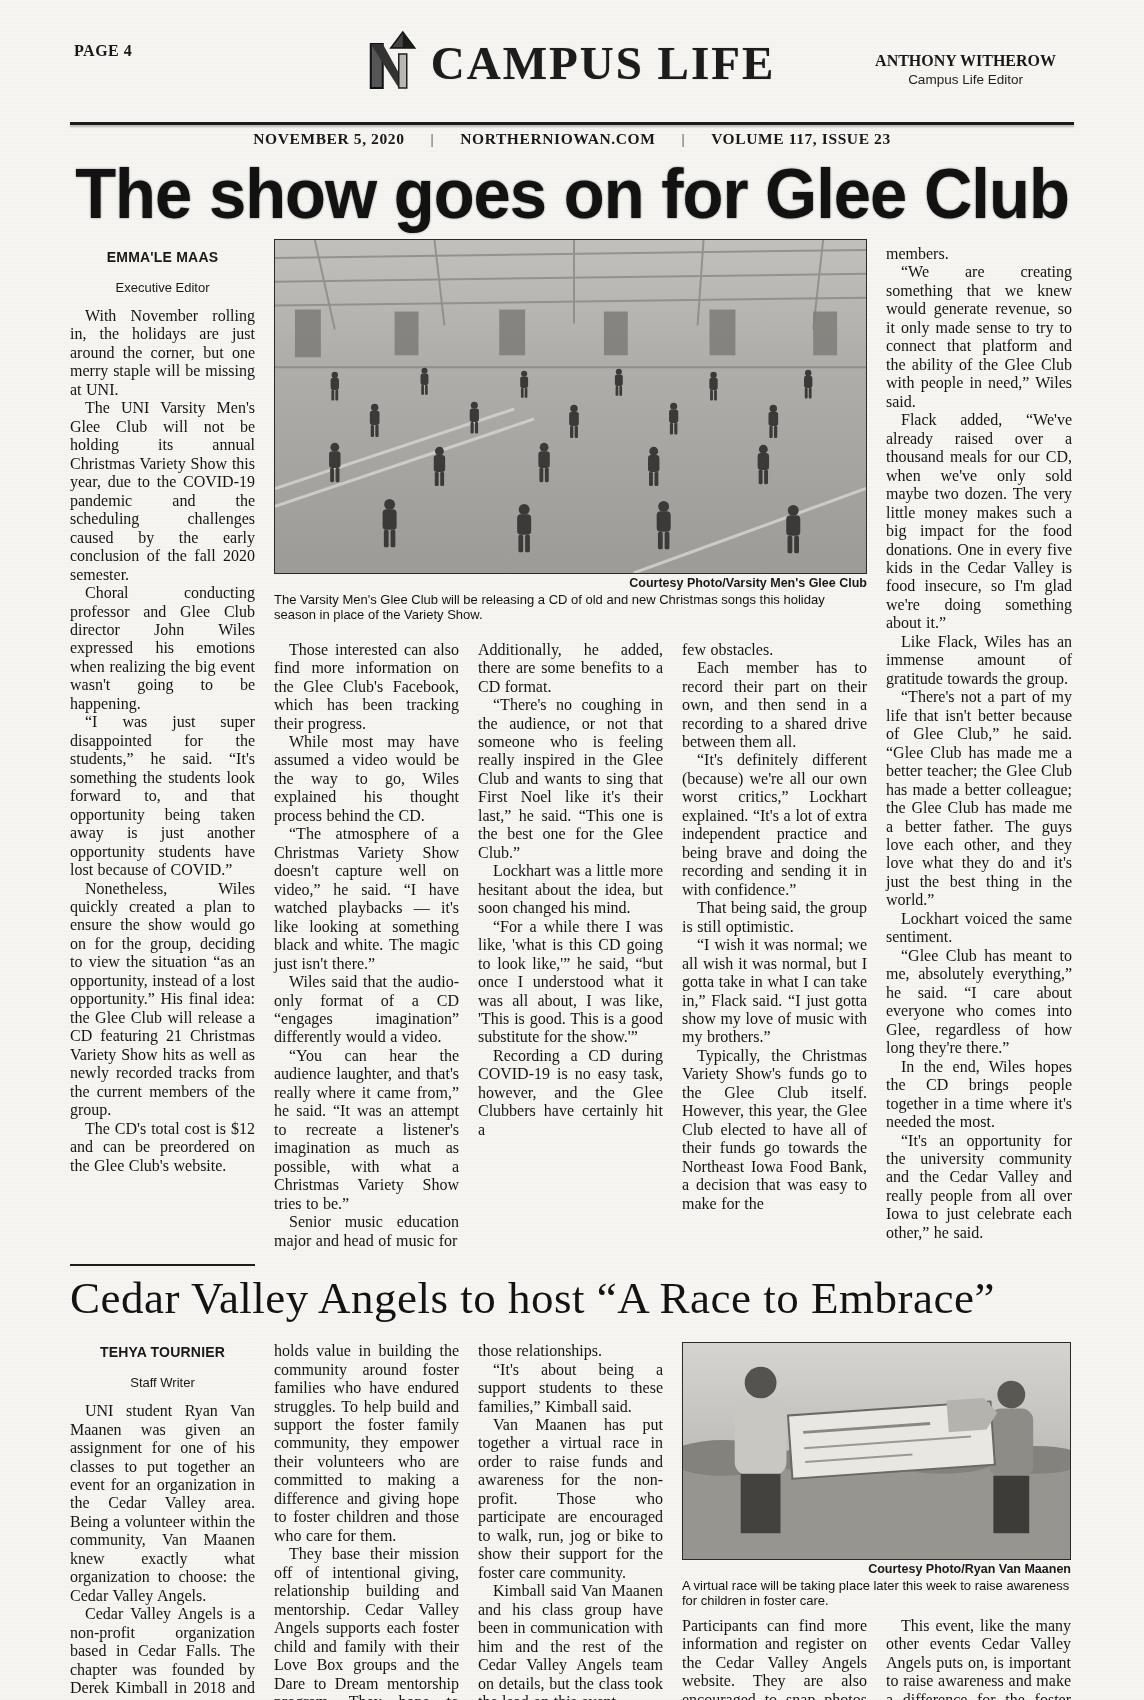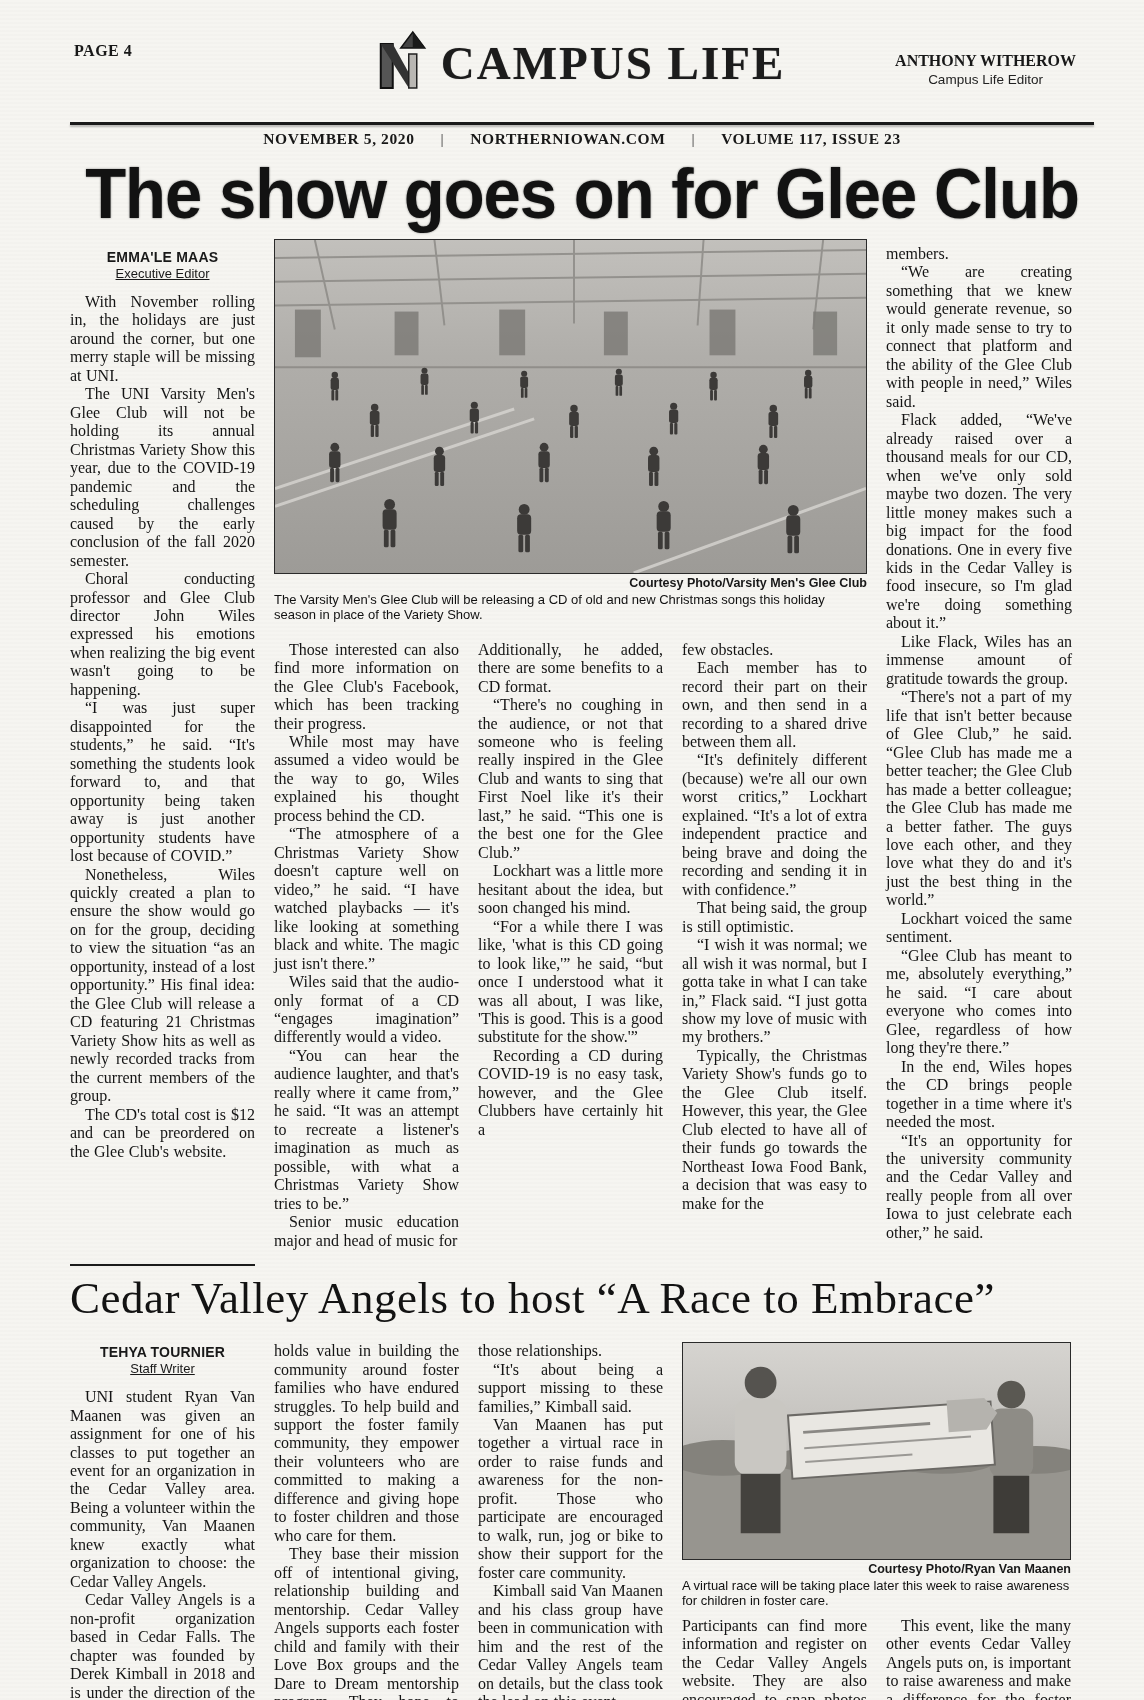--- a/index.html
+++ b/index.html
@@ -8,21 +8,21 @@
     position: relative;
     width: 1144px;
     height: 1700px;
     margin: 0 auto;
     background:
       repeating-linear-gradient(0deg, rgba(0,0,0,0.012) 0 2px, rgba(255,255,255,0.012) 2px 4px),
       #f6f5f1;
     color: #181818;
     font-family: "Liberation Serif", serif;
     overflow: hidden;
-    padding: 30px 50px 0 70px;
+    padding: 30px 70px 0 70px;
   }
 
   
   .masthead { position: relative; height: 92px; }
   .page-num {
     position: absolute; left: 4px; top: 12px;
     font-family: "Liberation Serif", serif;
     font-weight: bold; font-size: 16px; letter-spacing: .5px;
   }
   .brand {
@@ -60,21 +60,21 @@
     text-align: left; color: #131313;
     margin: 6px 0 10px 0; white-space: nowrap;
   }
 
   
   .a1-grid { display: grid; grid-template-columns: 185px 593px 186px; column-gap: 19px; margin-top: 8px; }
   .a2-grid { display: grid; grid-template-columns: 185px 185px 185px 389px; column-gap: 19px; }
 
   .byline-block { text-align: center; margin: 10px 0 12px 0; }
   .byline-name { font-family: "Liberation Sans", sans-serif; font-weight: bold; font-size: 14px; letter-spacing: .2px; }
-  .byline-title { font-family: "Liberation Sans", sans-serif; font-size: 13px; margin-top: 1px; text-decoration: underline; }
+  .byline-title { font-family: "Liberation Sans", sans-serif; font-size: 13px; margin-top: 15px; }
 
   .body-col p {
     font-size: 16px; line-height: 1.155; text-align: justify;
     text-indent: 15px; color: #141414;
     word-spacing: .5px;
   }
   .cont-first p:first-child { text-indent: 0; }
 
   
   .photo-frame { border: 1px solid #2a2a2a; line-height: 0; background: #a7a5a1; }
@@ -278,21 +278,21 @@
       </div>
 
       <div class="body-col cont-first" style="padding-top:8px;">
           <p>holds value in building the community around foster families who have endured struggles. To help build and support the foster family community, they empower their volunteers who are committed to making a difference and giving hope to foster children and those who care for them.</p>
           <p>They base their mission off of intentional giving, relationship building and mentorship. Cedar Valley Angels supports each foster child and family with their Love Box groups and the Dare to Dream mentorship program. They hope to reach every child and family in the foster care system to feel hopeful and empowered to succeed in life.</p>
           <p>Founder Derek Kimball said their model is dependent upon community involvement and building</p>
         </div>
 
       <div class="body-col cont-first" style="padding-top:8px;">
           <p>those relationships.</p>
-          <p>“It's about being a support missing to these families,” Kimball said.</p>
+          <p>“It's about being a support students to these families,” Kimball said.</p>
           <p>Van Maanen has put together a virtual race in order to raise funds and awareness for the non-profit. Those who participate are encouraged to walk, run, jog or bike to show their support for the foster care community.</p>
           <p>Kimball said Van Maanen and his class group have been in communication with him and the rest of the Cedar Valley Angels team on details, but the class took the lead on this event.</p>
           <p>“He and his group are running it,” said Kimball. “I'm giving feedback along the way and really discussing the ins and outs of what is to come.”</p>
         </div>
 
       <div>
         <div class="photo-frame" style="height:218px; margin-top:8px;">
           <svg viewBox="0 0 389 218" preserveAspectRatio="none">
             <defs>
               <linearGradient id="sky" x1="0" y1="0" x2="0" y2="1">

